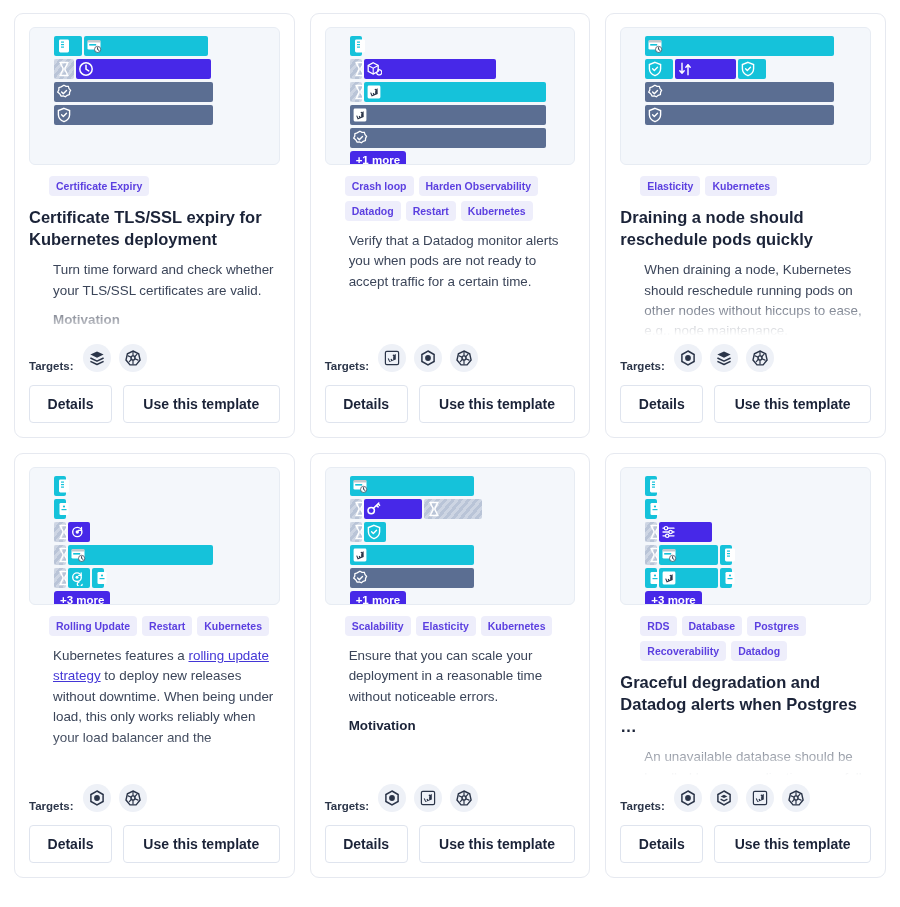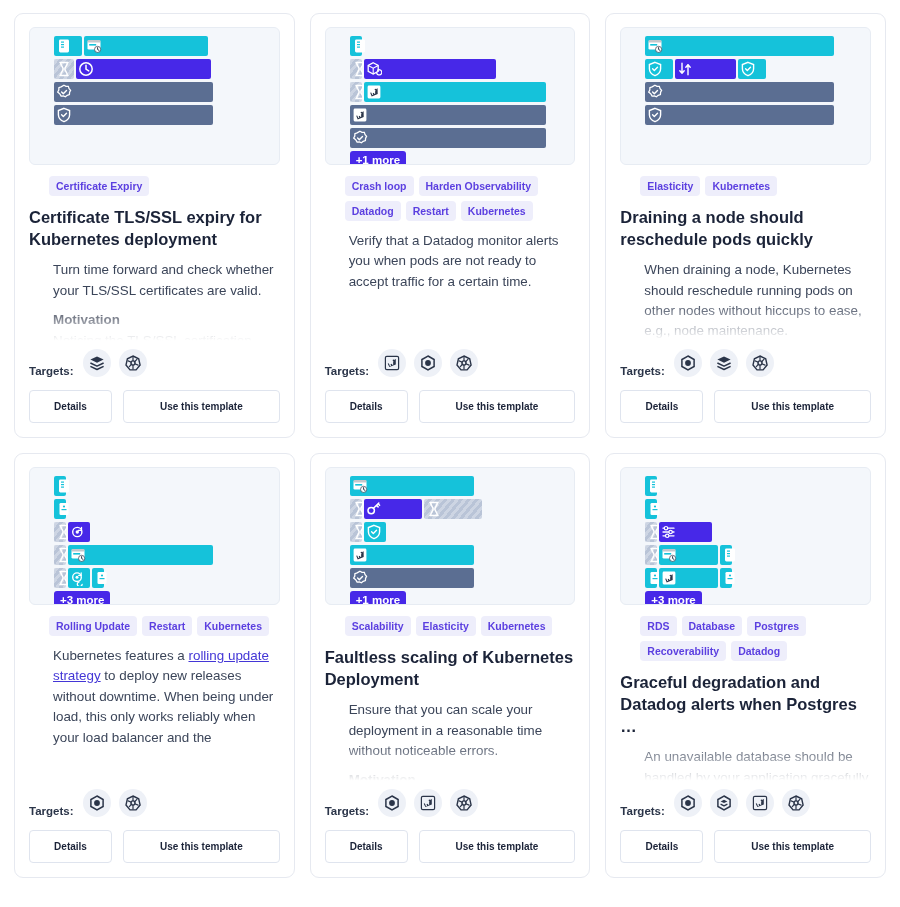--- a/index.html
+++ b/index.html
@@ -181,21 +181,21 @@
     display: flex;
     gap: 11px;
     margin-top: 13px;
     flex: none;
   }
   .btn {
     background: #ffffff;
     border: 1px solid #dfe4ee;
     border-radius: 4px;
     font-family: "Liberation Sans", sans-serif;
-    font-size: 10px;
+    font-size: 14px;
     font-weight: bold;
     color: #1b2338;
     padding: 10px 0;
     cursor: pointer;
     text-align: center;
     white-space: nowrap;
   }
   .btn.details { width: 83px; }
   .btn.use { flex: 1 1 auto; }
 </style>
@@ -705,21 +705,20 @@
             </span>
                </div>
         </div>
         <div class="more">+1 more</div>
       </div>
       <div class="tags">
         <span class="tag">Scalability</span>
         <span class="tag">Elasticity</span>
         <span class="tag">Kubernetes</span>
       </div>
-      <div class="title">Faultless scaling of Kubernetes Deployment</div>
       <div class="bodywrap">
         <p class="desc">Ensure that you can scale your deployment in a reasonable time without noticeable errors.</p>
         <div class="subhead">Motivation</div>
       </div>
       <div class="targets">
         <span class="targets-label">Targets:</span>
         <span class="tchip">
           <svg viewBox="0 0 16 16" xmlns="http://www.w3.org/2000/svg">
             <path d="M8 1l6.1 3.5v7L8 15l-6.1-3.5v-7z" fill="none" stroke="#2b3549" stroke-width="1.5"></path>
               <circle cx="8" cy="8" r="2.9" fill="#2b3549"></circle>

